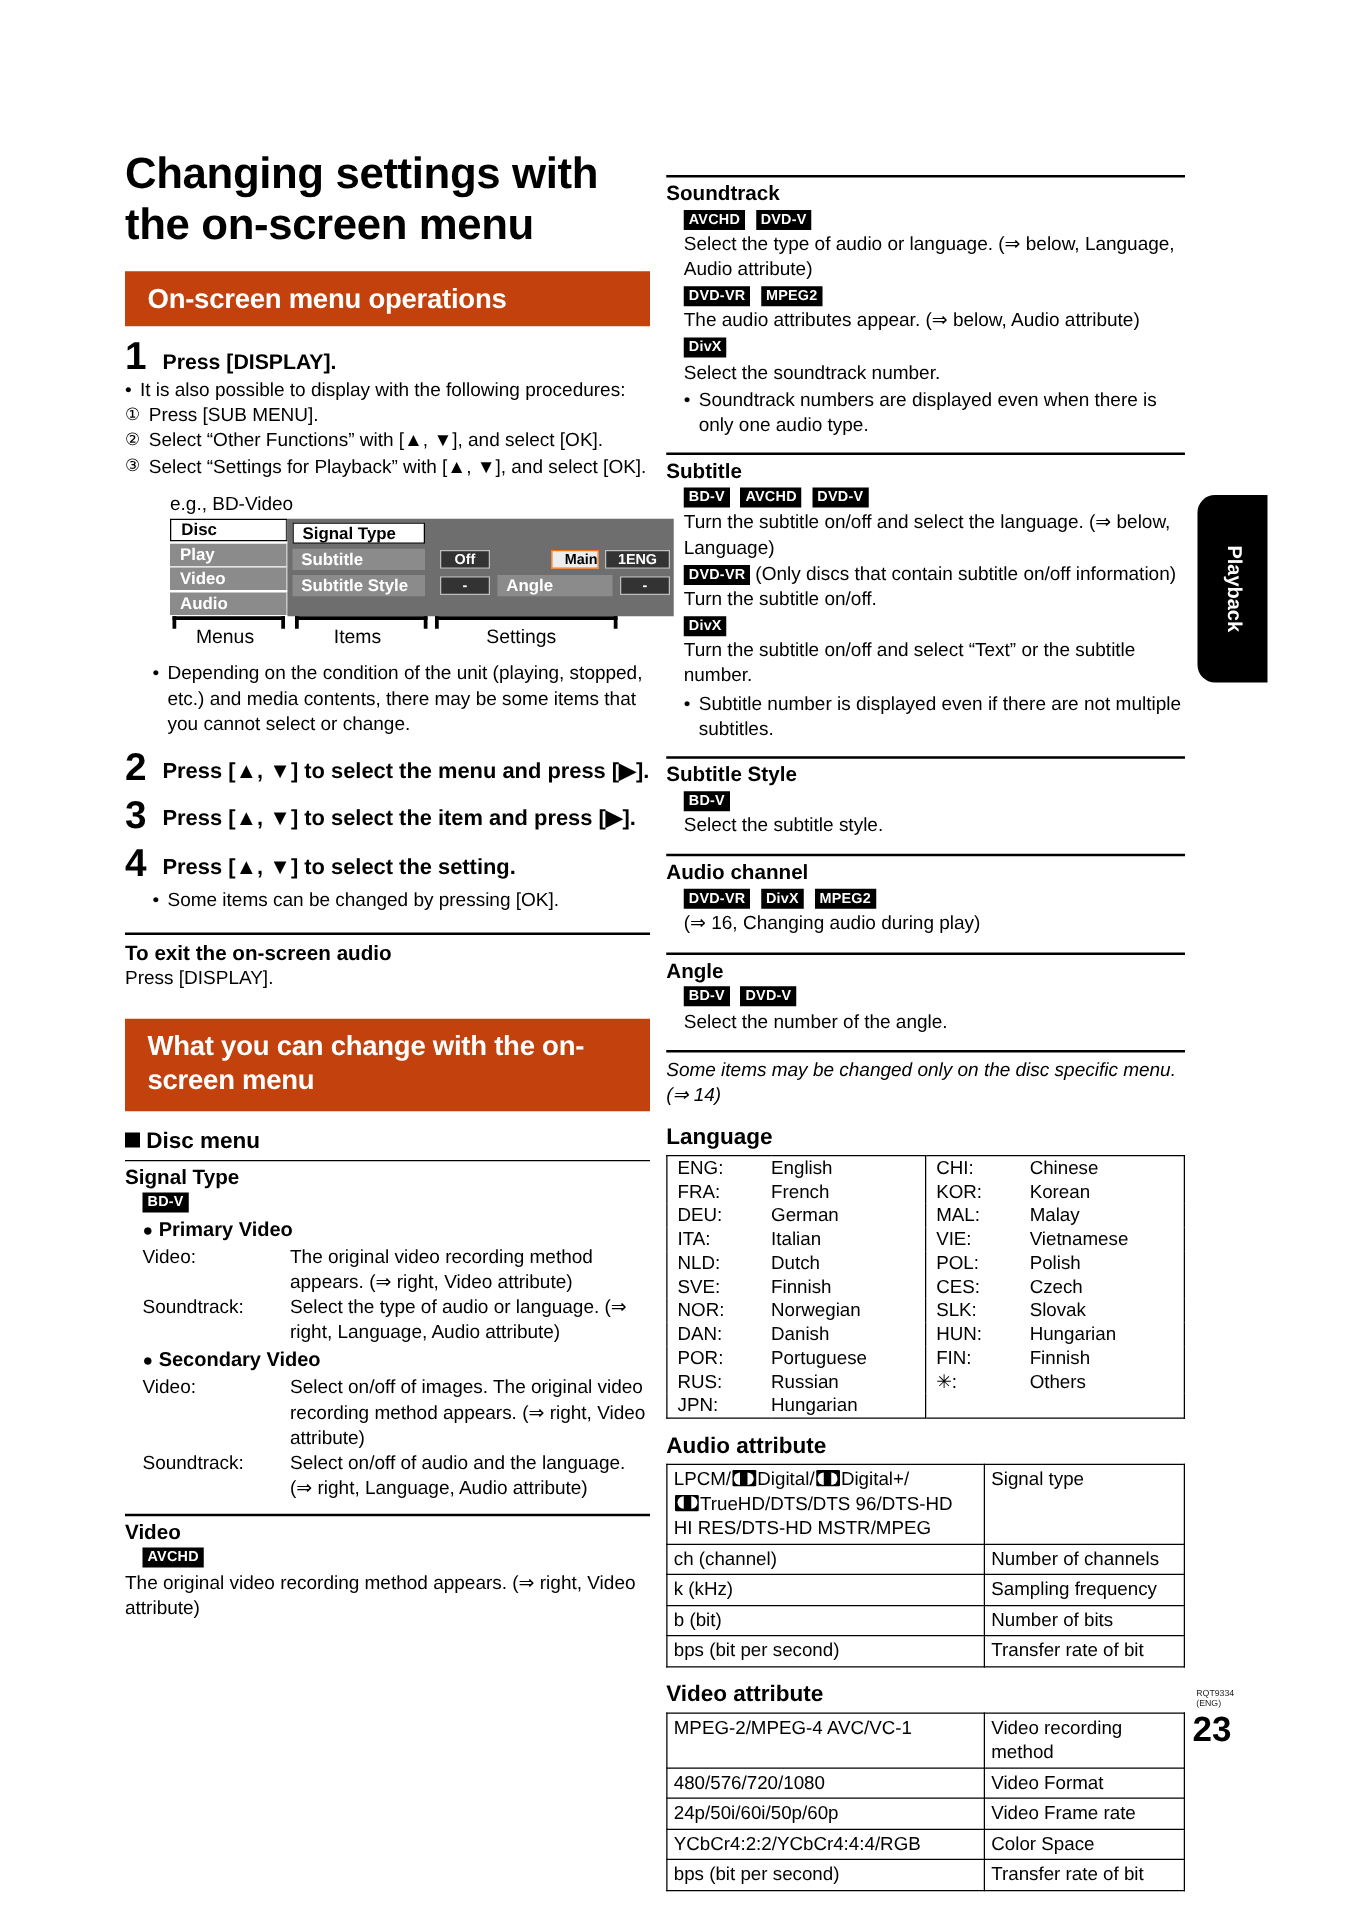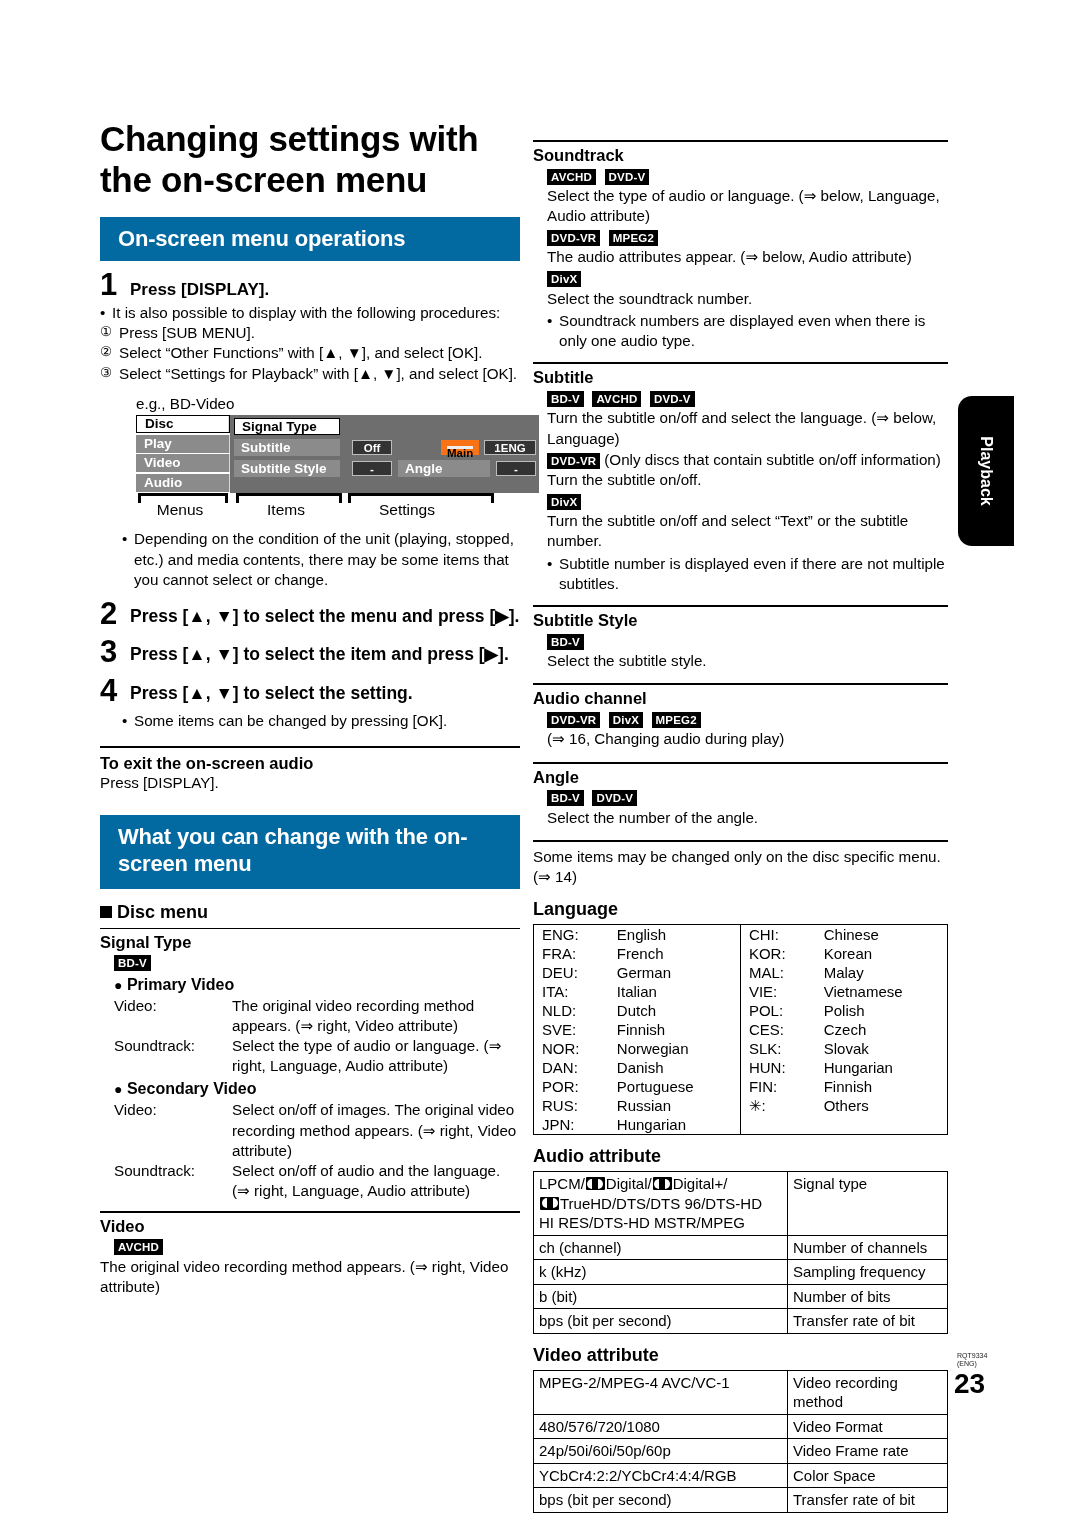--- a/index.html
+++ b/index.html
@@ -15,21 +15,21 @@
   .col-right{position:absolute;left:533px;top:140px;width:415px;}
 
   
   .main-title{
     font-size:35px;font-weight:bold;line-height:1.18;letter-spacing:-0.3px;
     margin:0 0 16px 0;
   }
 
   
   .sec-bar{
-    background:#0369a1;color:#fff;font-weight:bold;font-size:22px;
+    background:#c2410c;color:#fff;font-weight:bold;font-size:22px;
     padding:9px 18px;line-height:1.22;letter-spacing:-0.2px;
   }
   .sec-bar.two-line{padding:9px 18px 11px 18px;}
 
   
   .step{display:flex;align-items:flex-start;margin-top:10px;}
   .step .num{font-size:31px;font-weight:bold;line-height:0.92;width:30px;flex:0 0 30px;}
   .step .txt{font-size:17.5px;font-weight:bold;line-height:1.3;padding-top:5px;}
   .step.s1 .txt{font-size:17px;padding-top:8px;}
 
@@ -57,21 +57,21 @@
   .osd-item{
     font-size:13.5px;font-weight:bold;color:#fff;background:#8b8b8b;
     height:17px;line-height:17px;padding-left:7px;box-sizing:border-box;
   }
   .osd-item.white{background:#fff;color:#000;border:1px solid #000;height:17px;line-height:15px;}
   .osd-val{
     font-size:11.5px;font-weight:bold;color:#fff;background:#333;
     height:15px;line-height:15px;text-align:center;border:1px solid #bdbdbd;
     box-sizing:border-box;
   }
-  .osd-val.lite{background:#ededed;color:#000;border:6px solid #f97316;text-align:right;}
+  .osd-val.lite{background:#ededed;color:#000;border:1px solid #f97316;text-align:right;}
   .osd-gap{flex:1;}
 
   .brackets{margin-left:36px;position:relative;height:34px;width:353px;}
   .bk{position:absolute;top:0;border-left:3px solid #000;border-right:3px solid #000;border-top:3px solid #000;height:7px;}
   .bk-lab{position:absolute;top:8px;font-size:15.5px;text-align:center;}
 
   
   .rule{border-top:2.5px solid #000;margin:9px 0 0 0;}
   .rule-thin{border-top:1.6px solid #000;margin:9px 0 0 0;}
   .entry-h{font-size:16.5px;font-weight:bold;margin-top:4px;}
@@ -188,21 +188,21 @@
         </div>
       </div>
     </div>
 
     <div class="brackets">
       <div class="bk" style="left:2px;width:84px;"></div>
       <div class="bk-lab" style="left:2px;width:84px;">Menus</div>
       <div class="bk" style="left:100px;width:100px;"></div>
       <div class="bk-lab" style="left:100px;width:100px;">Items</div>
       <div class="bk" style="left:212px;width:140px;"></div>
-      <div class="bk-lab" style="left:201px;width:140px;">Settings</div>
+      <div class="bk-lab" style="left:211px;width:140px;">Settings</div>
     </div>
 
     <ul class="blist" style="margin-left:22px;">
       <li><span class="b">•</span><span>Depending on the condition of the unit (playing, stopped, etc.) and media contents, there may be some items that you cannot select or change.</span></li>
     </ul>
 
     <div class="step">
       <div class="num">2</div>
       <div class="txt">Press [▲, ▼] to select the menu and press [▶].</div>
     </div>
@@ -321,21 +321,21 @@
 
     <div class="rule" style="margin-top:12px;"></div>
     <div class="entry-h">Angle</div>
     <div class="badges ind">
       <span class="badge">BD-V</span>
       <span class="badge">DVD-V</span>
     </div>
     <div class="body-t ind">Select the number of the angle.</div>
 
     <div class="rule" style="margin-top:12px;"></div>
-    <div class="body-t" style="margin-top:5px;">Some items may be changed only on the disc specific menu. (⇒ 14)</div>
+    <div class="body-t" style="margin-top:5px;font-style:italic;">Some items may be changed only on the disc specific menu. (⇒ 14)</div>
 
     <div class="entry-h" style="font-size:18px;margin-top:12px;">Language</div>
     <table class="lang-tbl">
       <tbody>
         <tr>
             <td class="code">ENG:</td>
             <td class="name">English</td>
             <td class="midsep">CHI:</td>
             <td class="name">Chinese</td>
           </tr>

